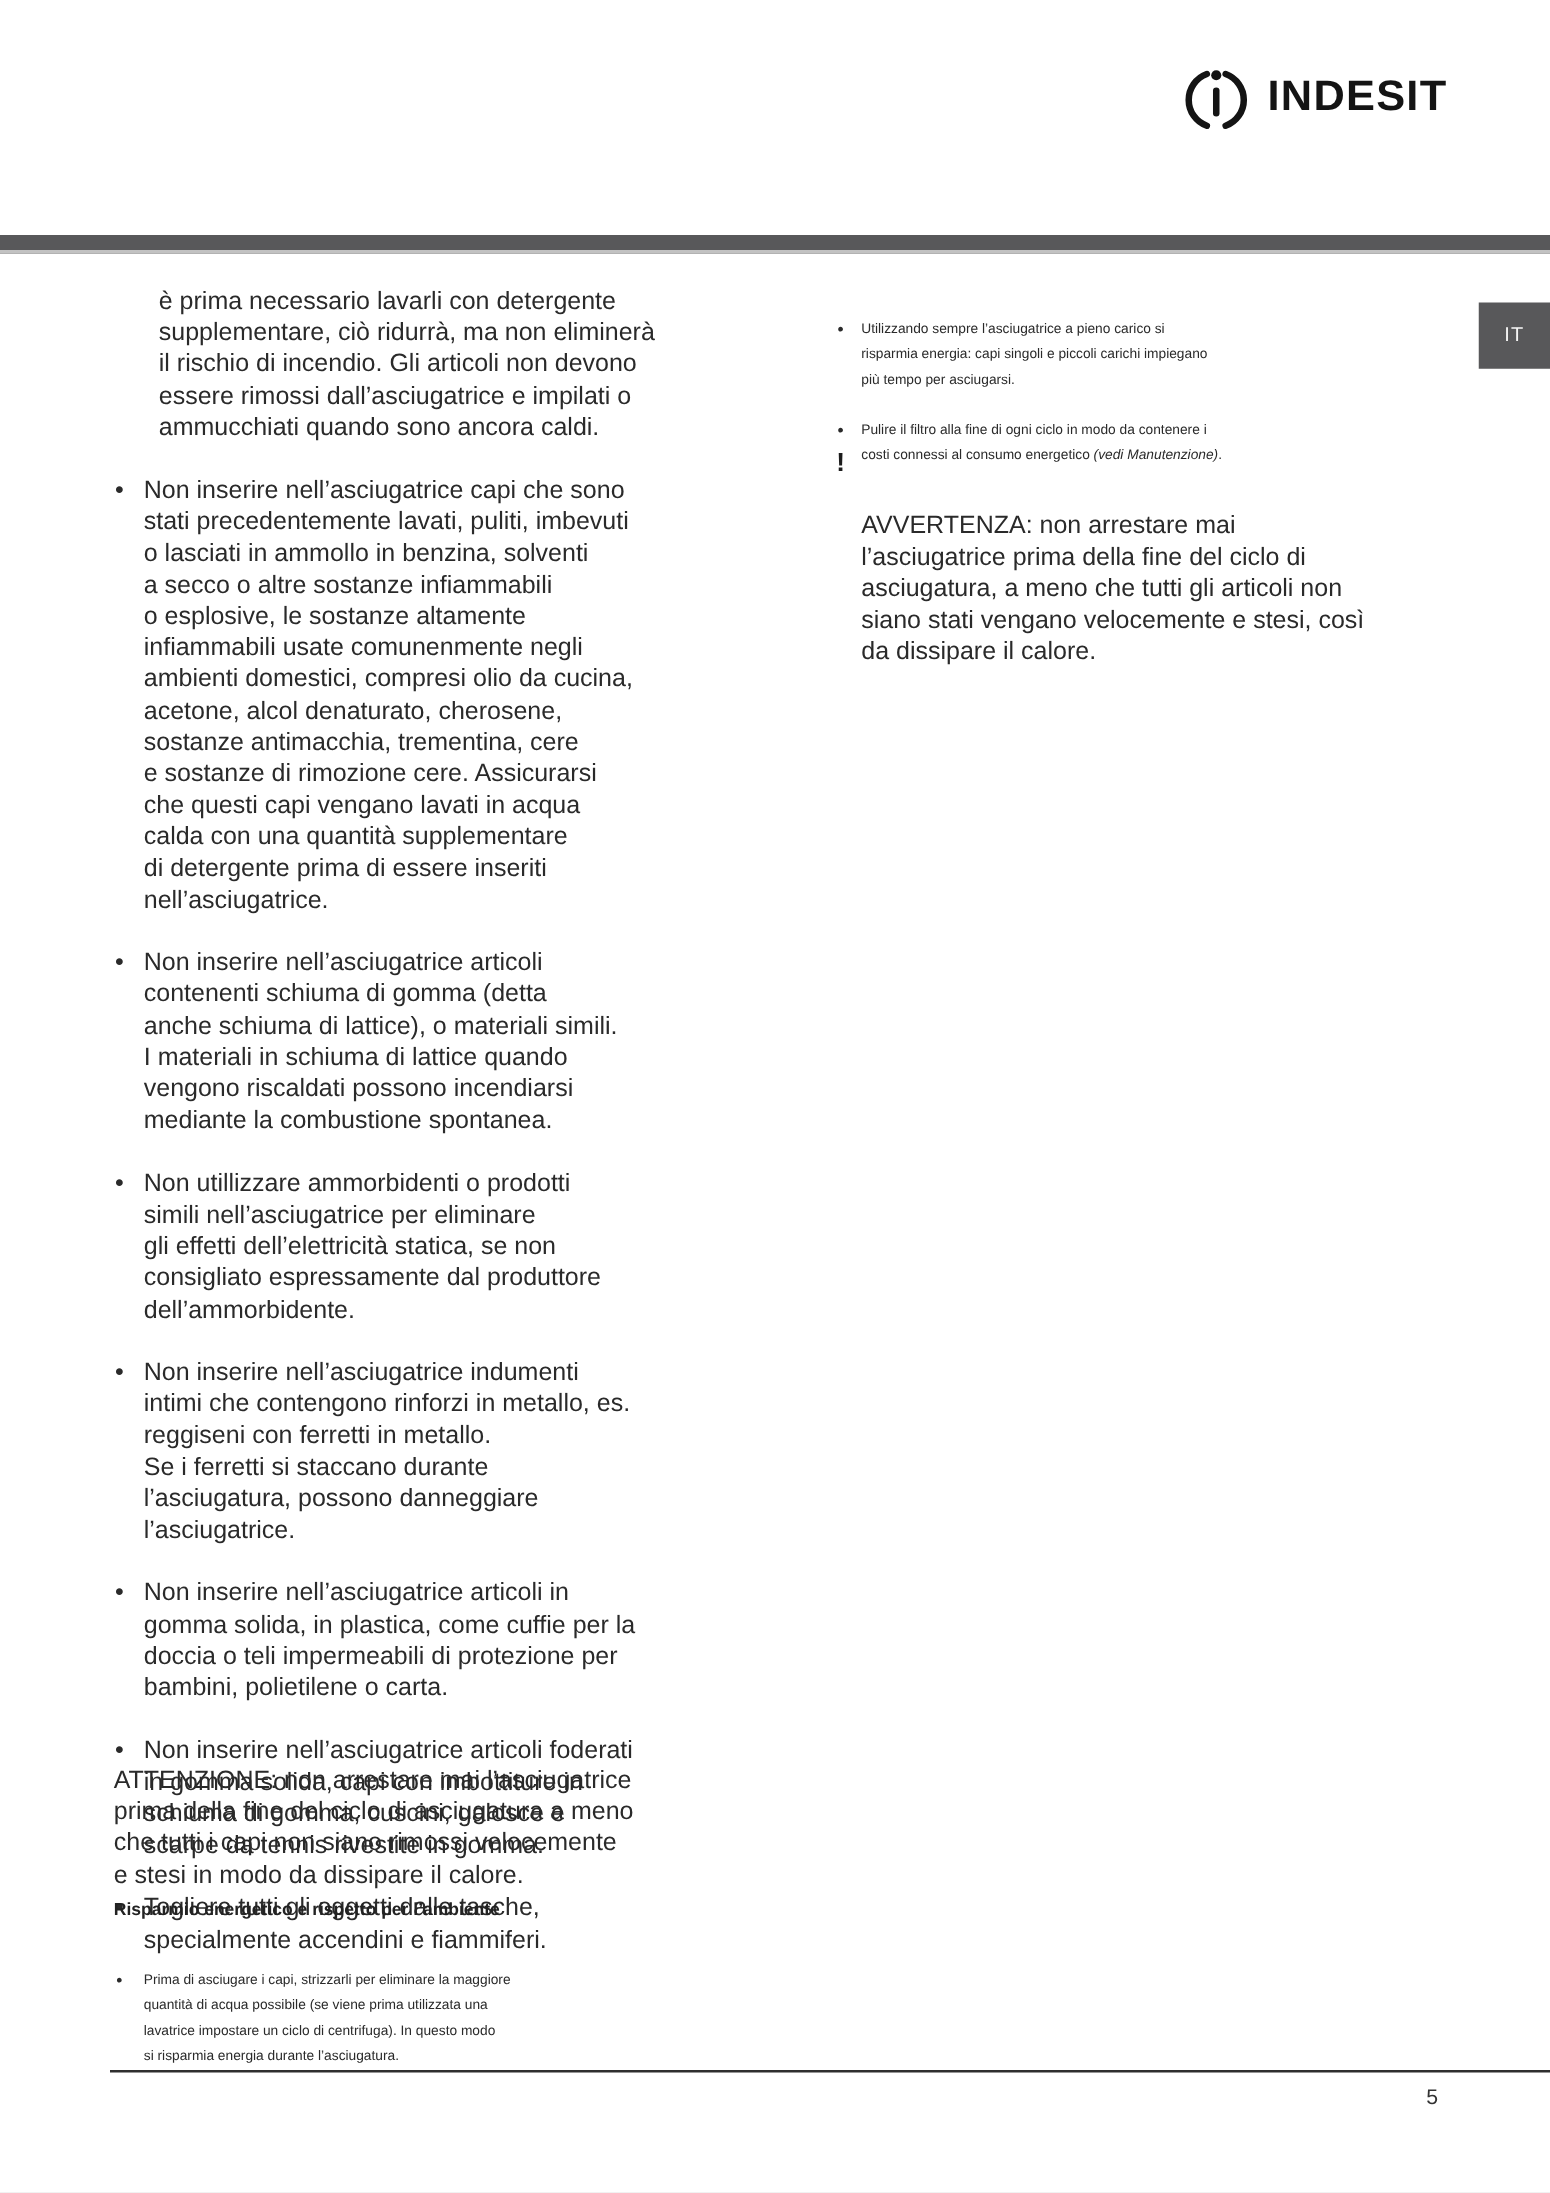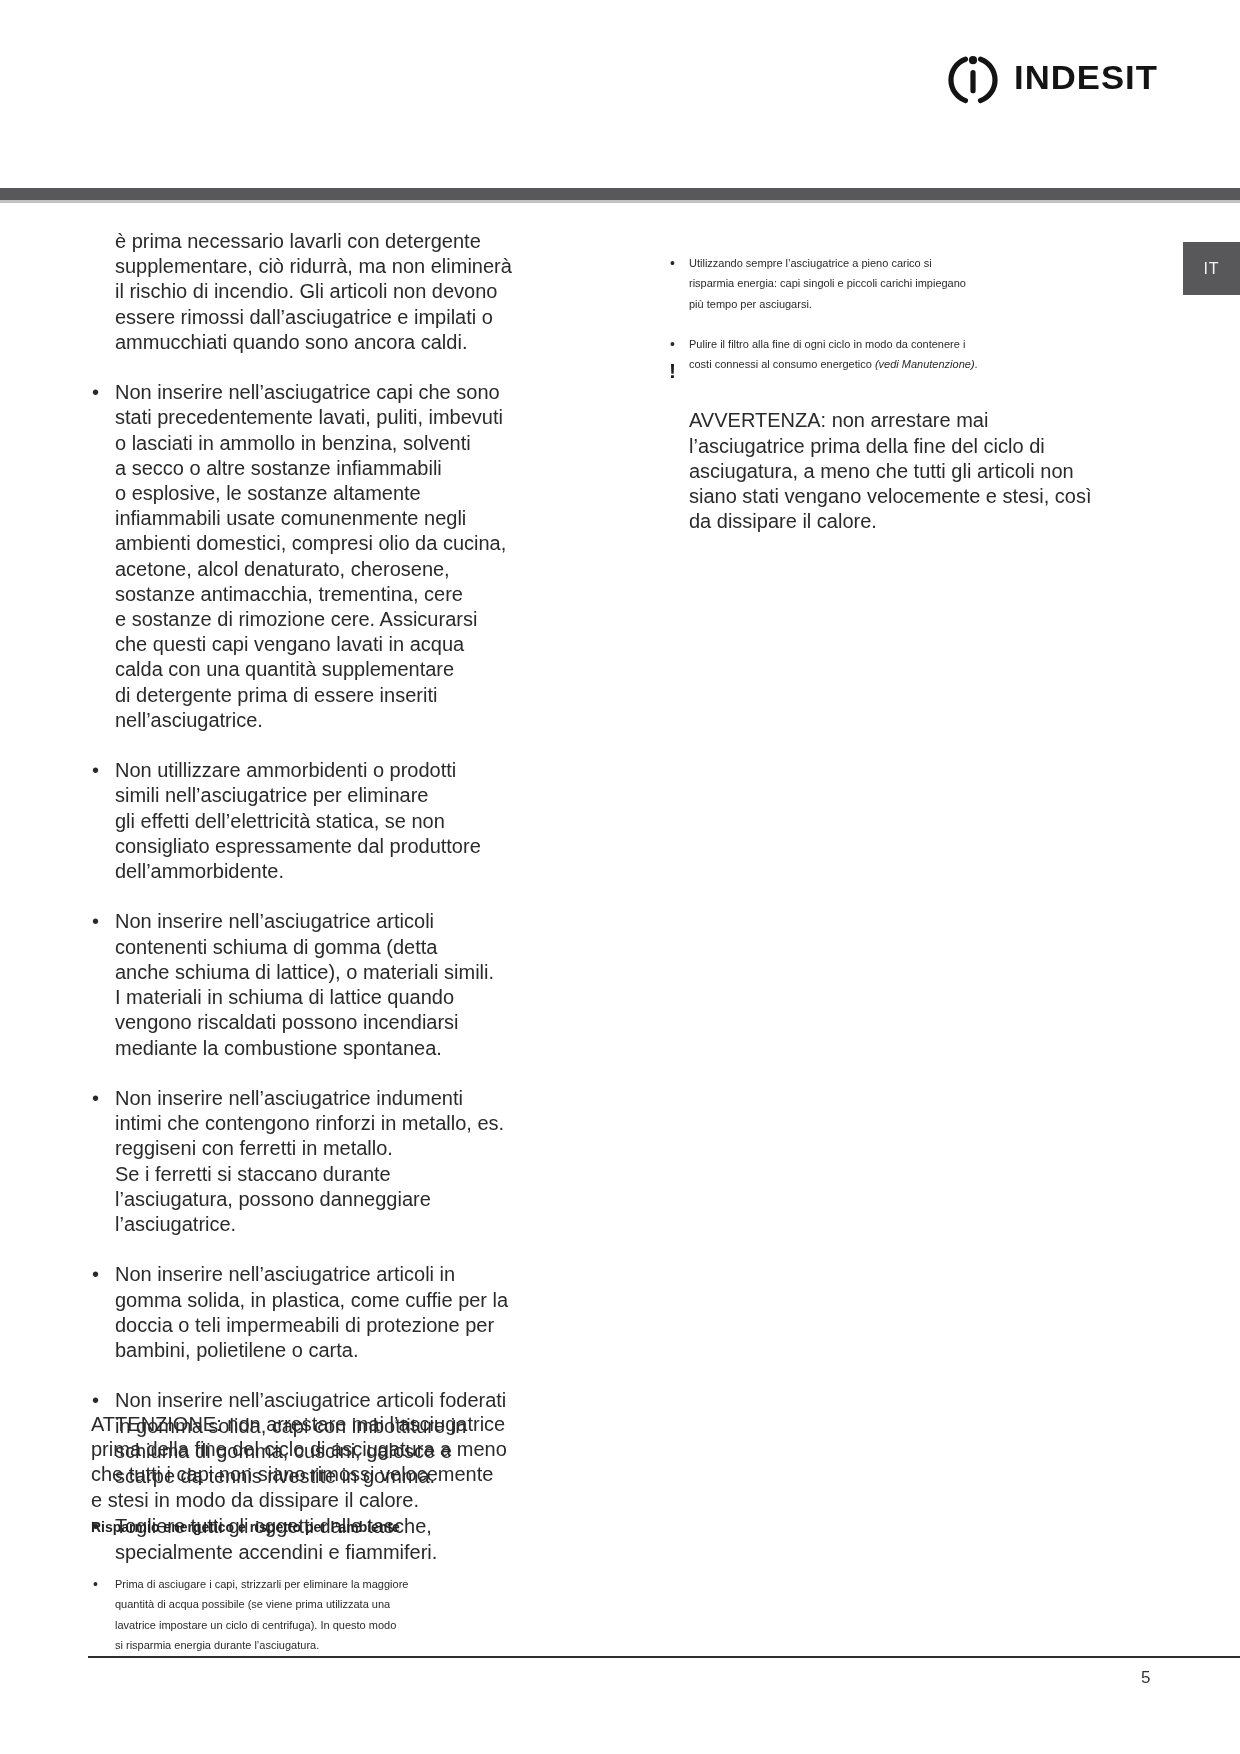--- a/index.html
+++ b/index.html
@@ -30,21 +30,21 @@
     position:absolute;top:242px;left:1183px;width:57px;height:53px;
     background:#58585a;color:#f4f4f4;
     display:flex;align-items:center;justify-content:center;
     font-size:16px;letter-spacing:1px;
   }
   
   .main-txt{font-size:20px;line-height:25.2px;white-space:pre-line;}
   .small-txt{font-size:11px;line-height:20.2px;white-space:pre-line;}
 
   .col-left{position:absolute;left:91px;top:229px;width:520px;}
-  .intro{margin-left:24px;}
+  .intro{margin-left:36px;}
   ul.blist{list-style:none;margin:0;padding:0;}
   ul.blist li{position:relative;padding-left:24px;}
   ul.blist li::before{content:"\2022";position:absolute;left:1px;top:0;}
 
   .attention{position:absolute;left:91px;top:1412px;width:520px;}
   .eco-heading{
     position:absolute;left:91px;top:1519px;width:520px;
     font-size:14px;font-weight:700;color:#222;
   }
   ul.eco{list-style:none;margin:0;padding:0;position:absolute;left:91px;top:1554px;width:500px;}
@@ -103,31 +103,31 @@
 o esplosive, le sostanze altamente
 infiammabili usate comunenmente negli
 ambienti domestici, compresi olio da cucina,
 acetone, alcol denaturato, cherosene,
 sostanze antimacchia, trementina, cere
 e sostanze di rimozione cere. Assicurarsi
 che questi capi vengano lavati in acqua
 calda con una quantità supplementare
 di detergente prima di essere inseriti
 nell’asciugatrice.</li>
-      <li>Non utillizzare ammorbidenti o prodotti
-simili nell’asciugatrice per eliminare
-gli effetti dell’elettricità statica, se non
-consigliato espressamente dal produttore
-dell’ammorbidente.</li>
       <li>Non inserire nell’asciugatrice articoli
 contenenti schiuma di gomma (detta
 anche schiuma di lattice), o materiali simili.
 I materiali in schiuma di lattice quando
 vengono riscaldati possono incendiarsi
 mediante la combustione spontanea.</li>
+      <li>Non utillizzare ammorbidenti o prodotti
+simili nell’asciugatrice per eliminare
+gli effetti dell’elettricità statica, se non
+consigliato espressamente dal produttore
+dell’ammorbidente.</li>
       <li>Non inserire nell’asciugatrice indumenti
 intimi che contengono rinforzi in metallo, es.
 reggiseni con ferretti in metallo.
 Se i ferretti si staccano durante
 l’asciugatura, possono danneggiare
 l’asciugatrice.</li>
       <li>Non inserire nell’asciugatrice  articoli in
 gomma solida, in plastica, come cuffie per la
 doccia o teli impermeabili di protezione per
 bambini, polietilene o carta.</li>

